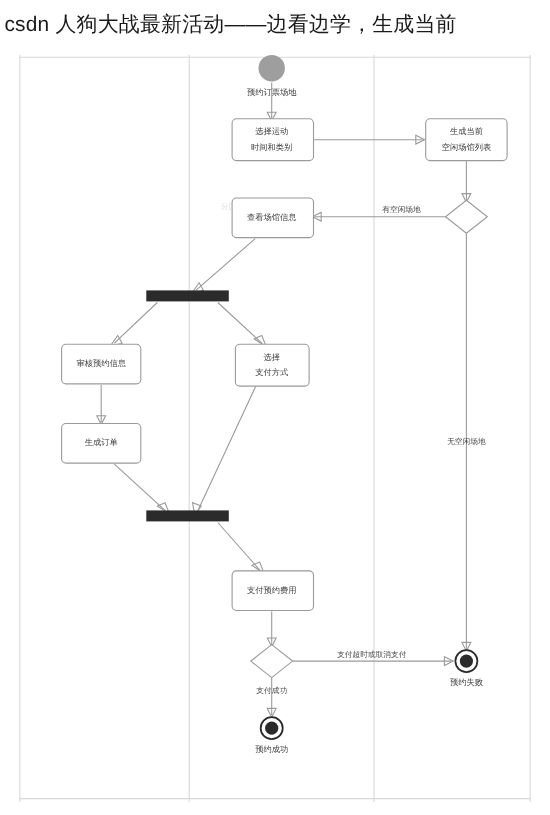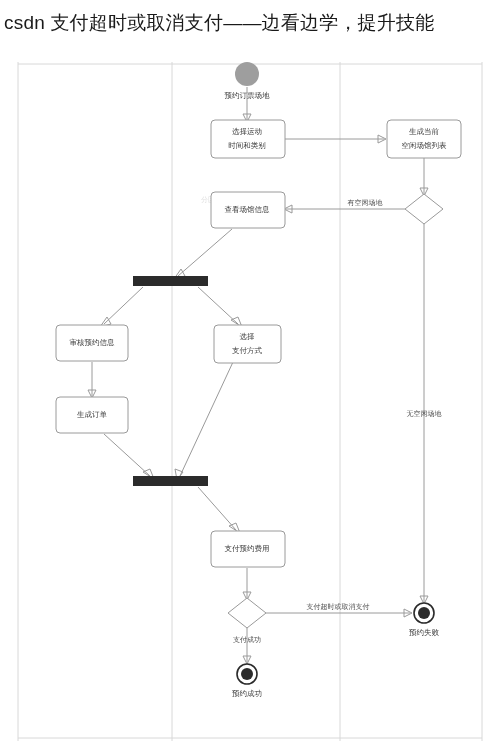--- a/index.html
+++ b/index.html
@@ -21,21 +21,21 @@
     width: 492px;
     font-size: 19px;
     line-height: 30px;
     color: #1a1a1a;
     letter-spacing: 0.2px;
     font-family: "Liberation Sans", sans-serif;
   }
   #diagram-wrap {
     position: absolute;
     left: 0;
-    top: 62px;
+    top: 50px;
     width: 400px;
     height: 679px;
     text-decoration: underline;
   }
   svg.diagram {
     display: block;
     width: 500px;
     height: 679px;
   }
   .lane-line {
@@ -88,21 +88,21 @@
   .wm {
     font-family: "Liberation Sans", sans-serif;
     font-size: 7px;
     fill: #e2e2e2;
     text-anchor: middle;
   }
 </style>
 </head>
 <body>
 
-<div id="page-title">csdn 支付超时或取消支付——边看边学，提升技能</div>
+<div id="page-title">csdn 人狗大战最新活动——边看边学，生成当前</div>
 
 <div id="diagram-wrap">
   <svg class="diagram" viewBox="0 0 500 679" xmlns="http://www.w3.org/2000/svg">
 
     <line class="lane-line" x1="18" y1="0" x2="18" y2="679"></line>
     <line class="lane-line" x1="172" y1="0" x2="172" y2="679"></line>
     <line class="lane-line" x1="340" y1="0" x2="340" y2="679"></line>
     <line class="lane-line" x1="482" y1="0" x2="482" y2="679"></line>
     <line class="lane-line" x1="18" y1="2" x2="482" y2="2"></line>
     <line class="lane-line" x1="18" y1="676" x2="482" y2="676"></line>

